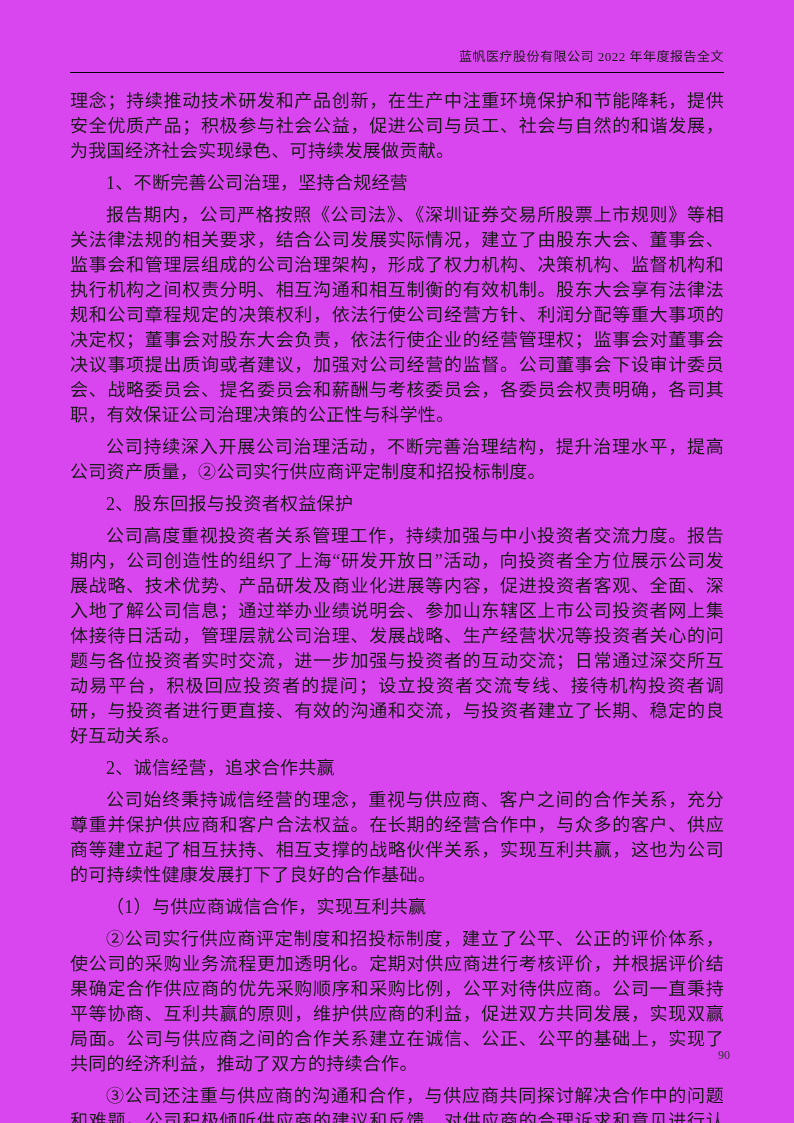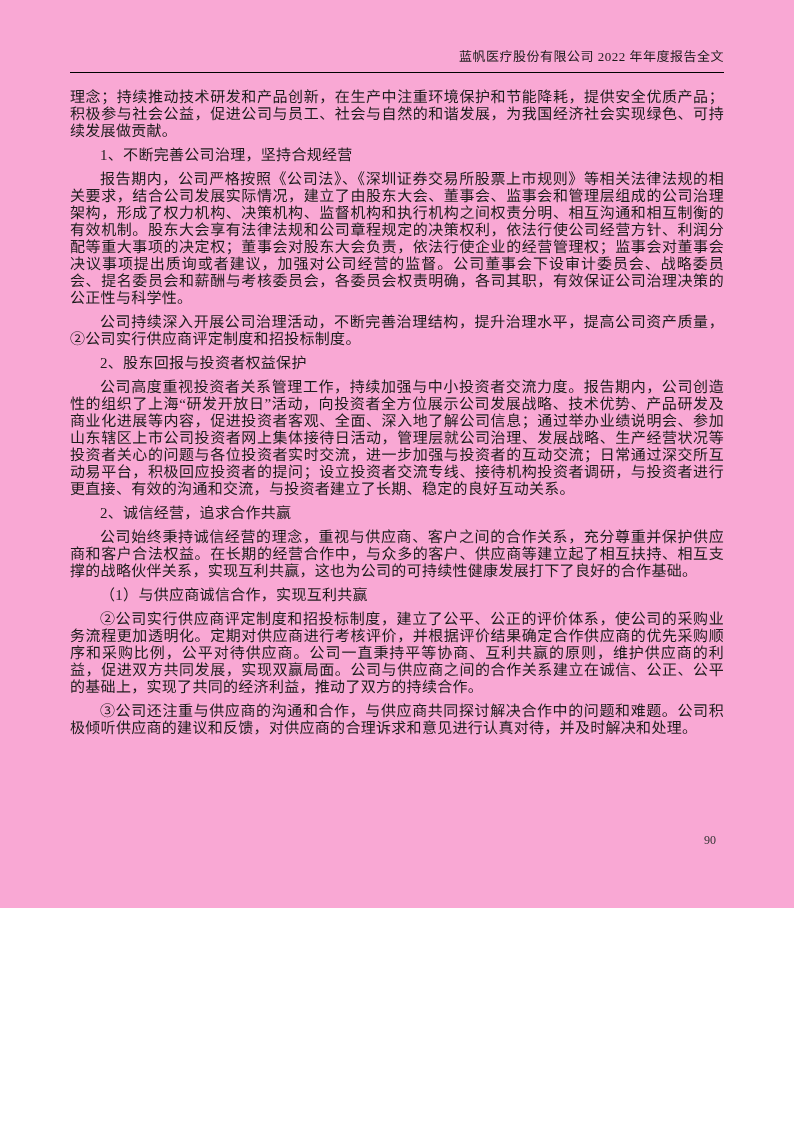--- a/index.html
+++ b/index.html
@@ -3,60 +3,60 @@
 <meta charset="utf-8">
 <style>
   html, body {
     margin: 0;
     padding: 0;
     background: #ffffff;
   }
   .page {
     position: relative;
     width: 794px;
-    height: 908px;
+    height: 1123px;
     margin: 0 auto;
-    background: #f9a8d4;
+    background: #d946ef;
     box-sizing: border-box;
     padding: 46px 70px 0 70px;
     font-family: "Liberation Serif", "DejaVu Serif", serif;
     color: #1c1c1c;
     overflow: hidden;
   }
   .doc-header {
     text-align: right;
     font-size: 13px;
     letter-spacing: 0.5px;
     padding-bottom: 7px;
     border-bottom: 1.6px solid #000000;
     color: #1c1c1c;
   }
   .doc-body {
     margin-top: 16px;
   }
   .doc-body p {
     margin: 7px 0;
-    font-size: 15px;
-    line-height: 17px;
+    font-size: 18px;
+    line-height: 25px;
     text-align: justify;
     text-justify: inter-ideograph;
     letter-spacing: 0.3px;
     color: #1c1c1c;
   }
   .doc-body p.paragraph,
   .doc-body p.heading,
   .doc-body p.subheading {
     text-indent: 2em;
   }
   .doc-body p.continuation {
     text-indent: 0;
   }
   .page-footer {
     position: absolute;
-    right: 78px;
+    right: 64px;
     bottom: 60px;
     font-size: 12px;
     color: #333333;
   }
 </style>
 </head>
 <body>
 
 <div class="page">
   <div class="doc-header">

